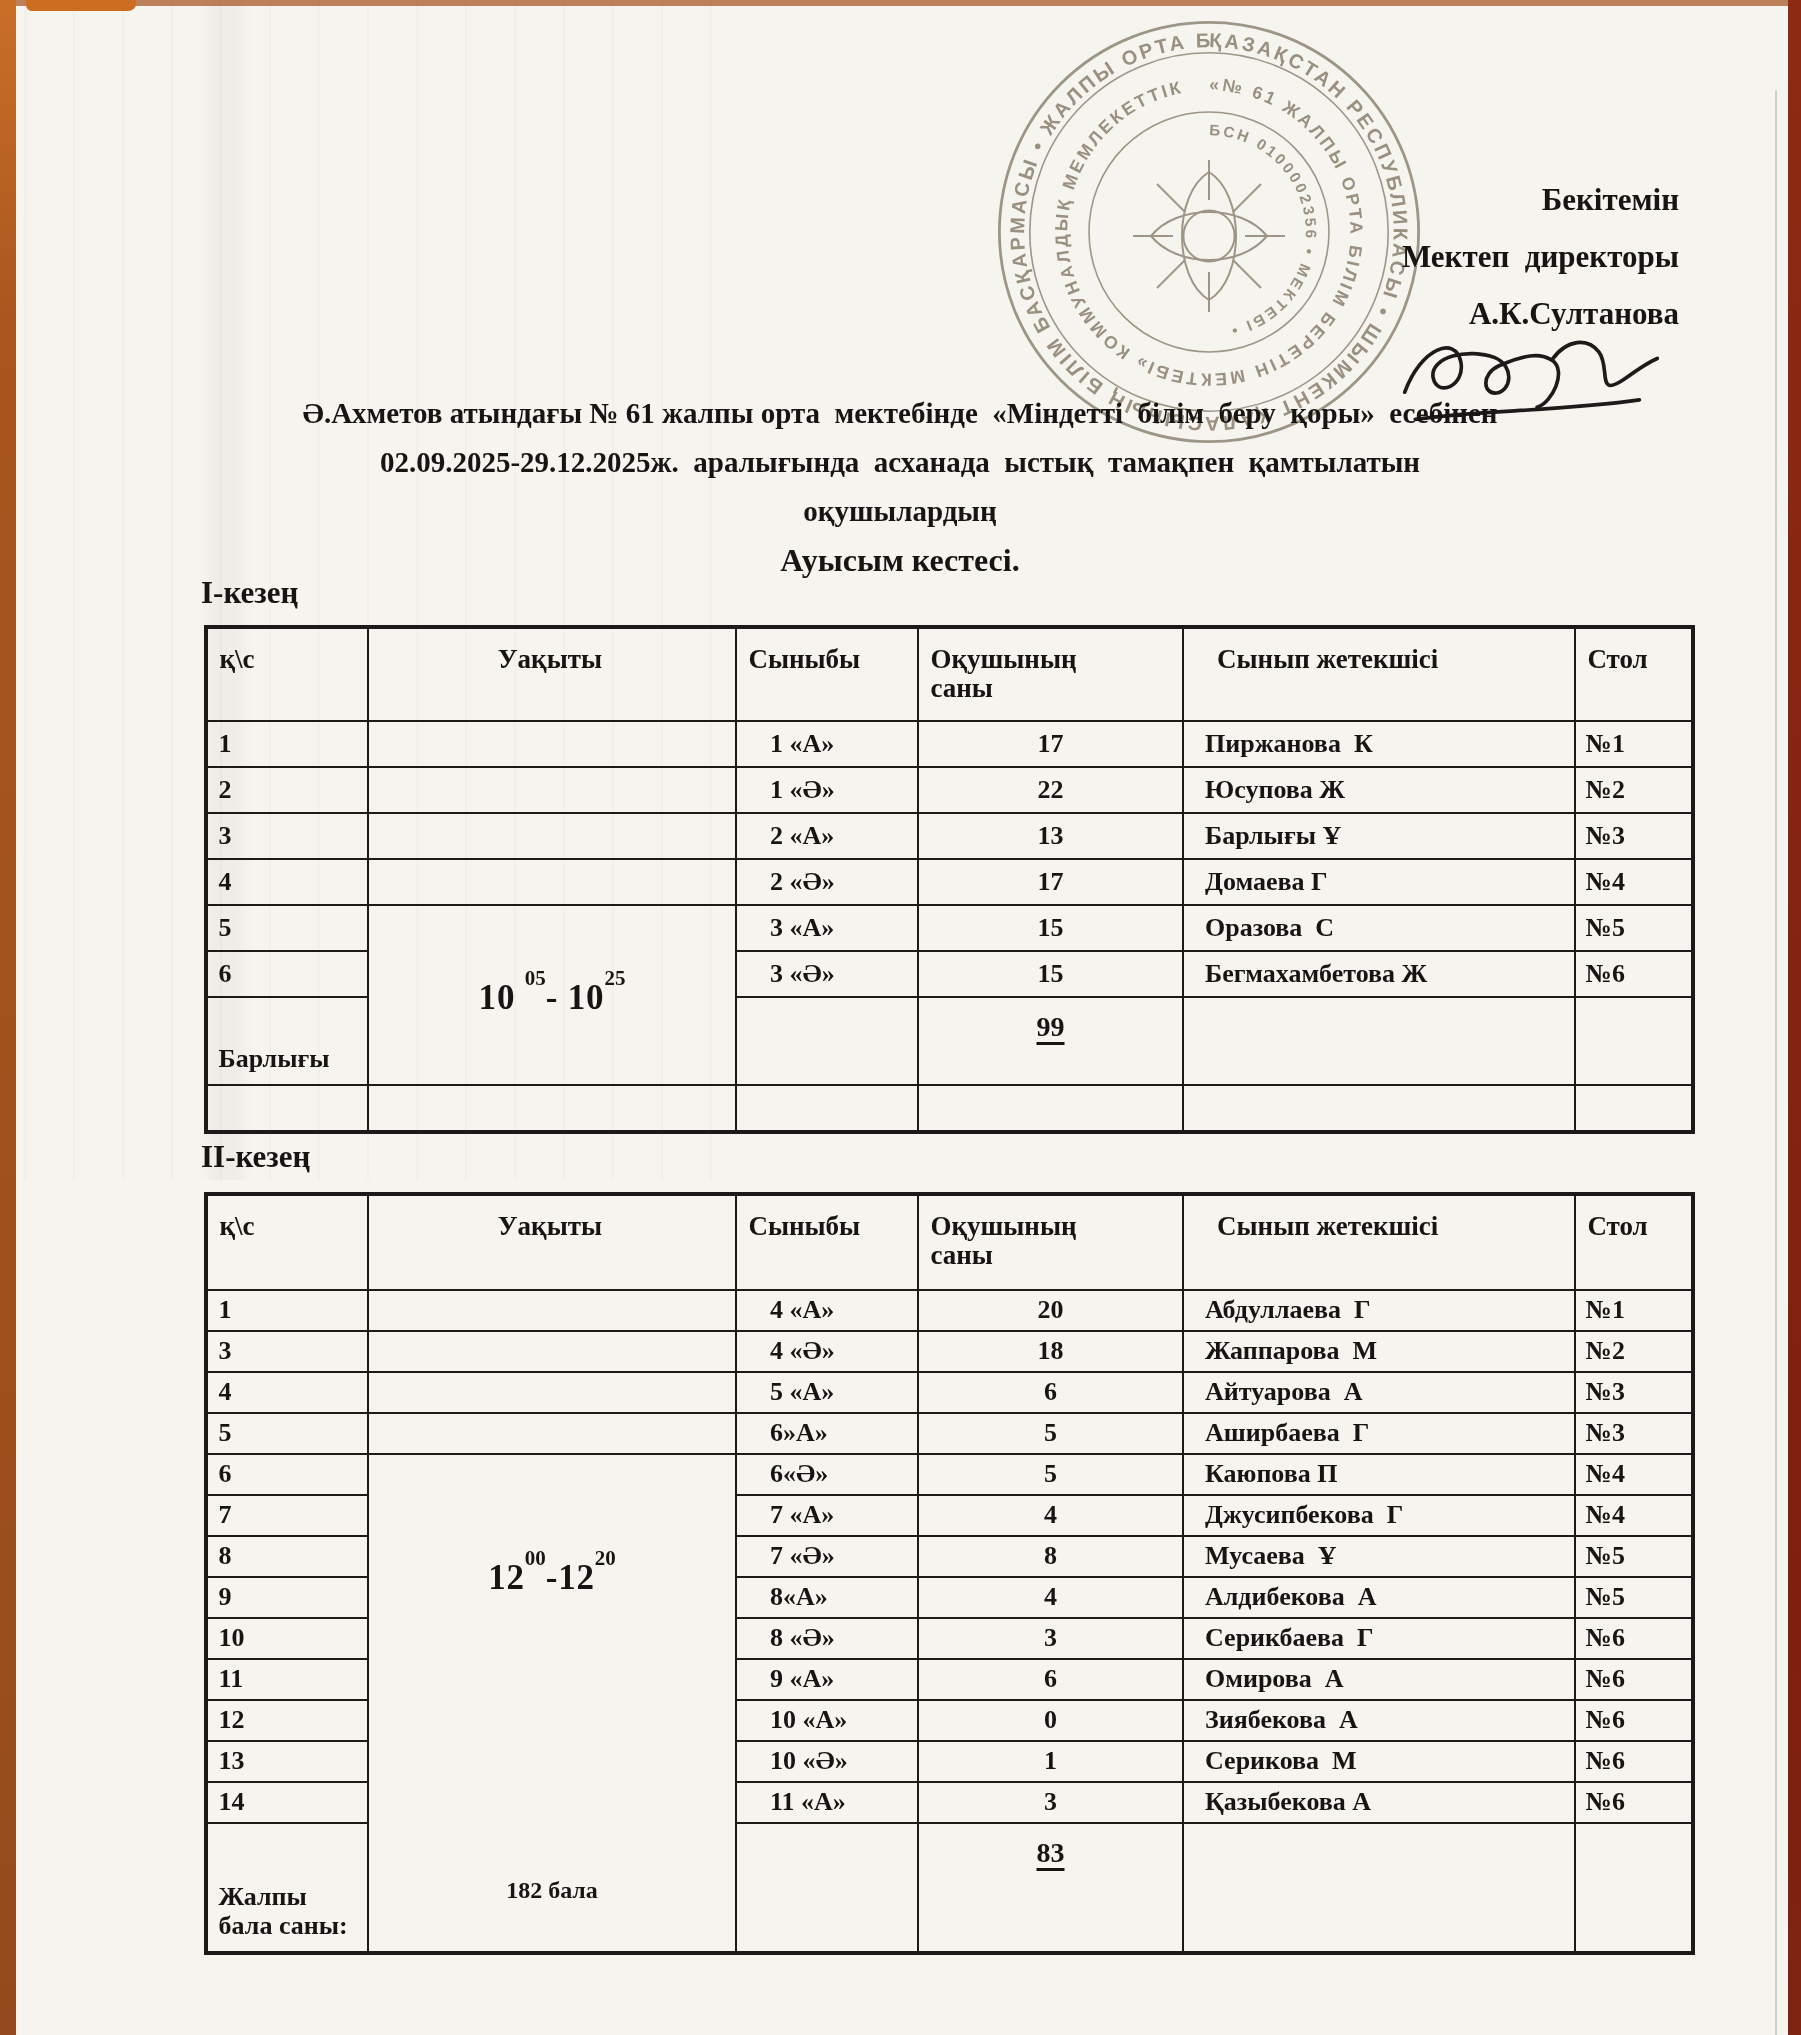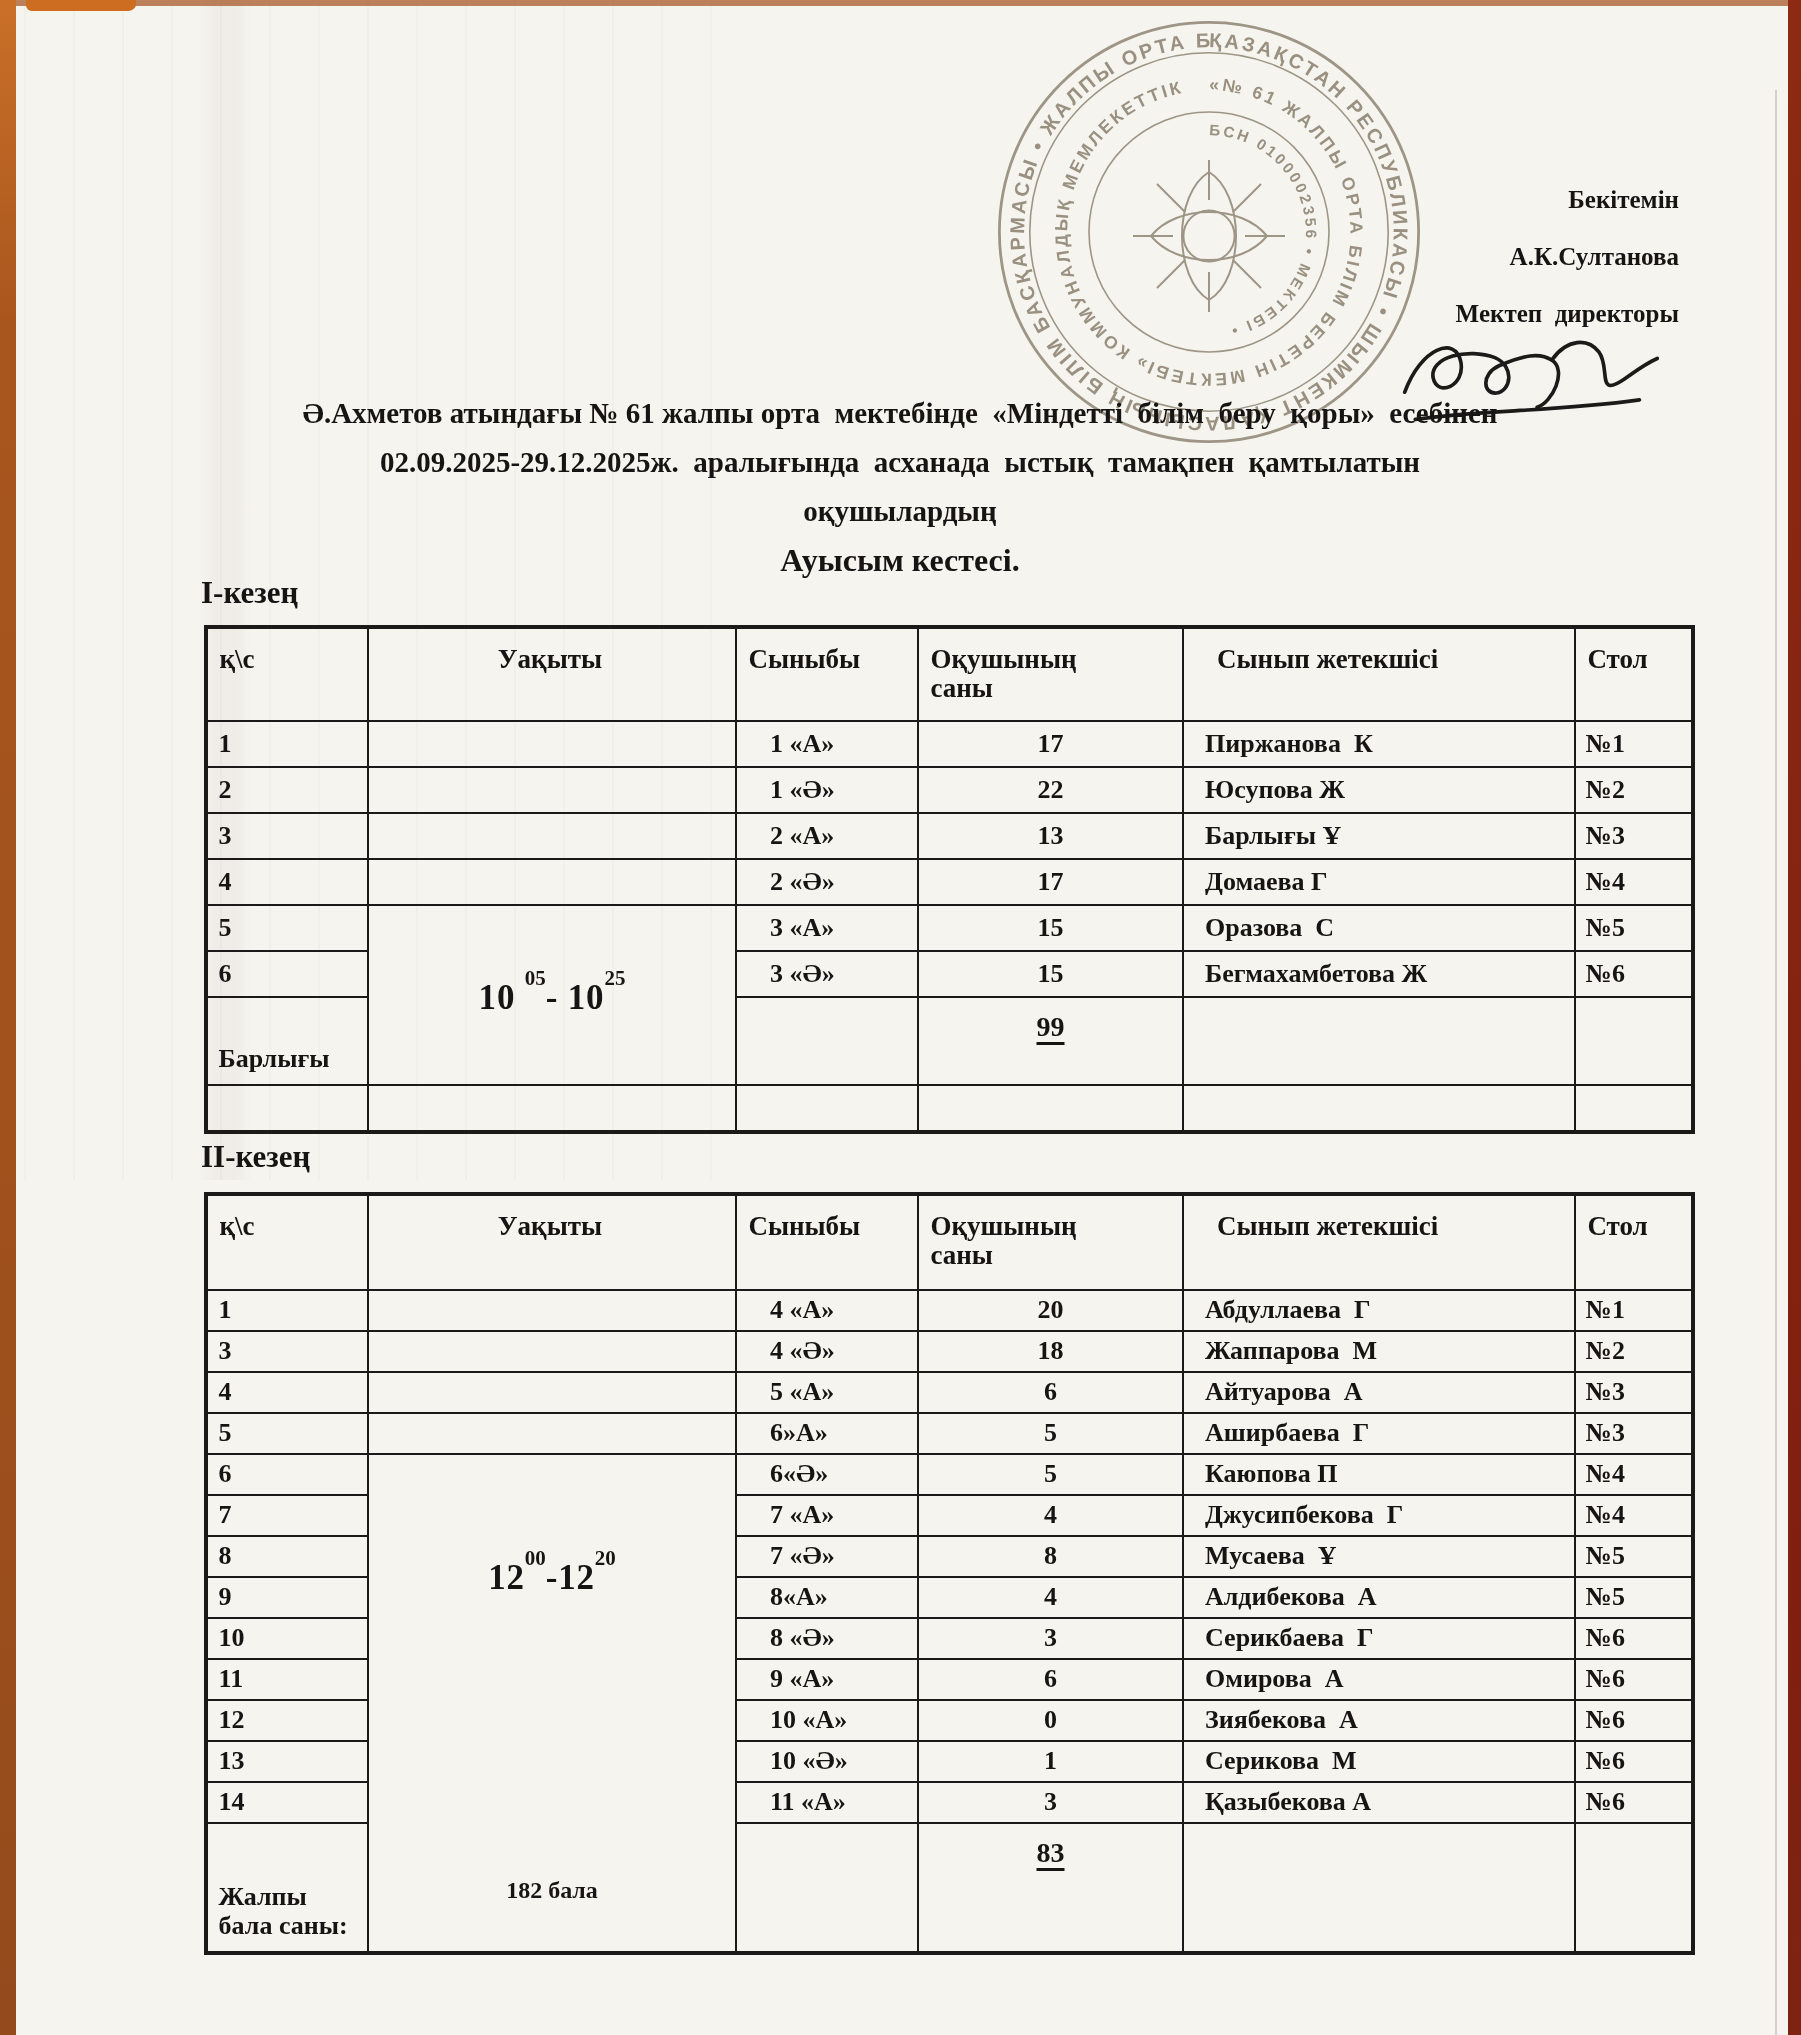--- a/index.html
+++ b/index.html
@@ -23,21 +23,21 @@
       repeating-linear-gradient(90deg, rgba(110,104,96,.07) 0 2px, rgba(0,0,0,0) 2px 49px),
       linear-gradient(90deg, rgba(0,0,0,0) 0 175px, rgba(120,114,105,.10) 191px 212px, rgba(0,0,0,0) 228px 100%);
   }
   .paper-crease { position:absolute; right:23.6px; top:90px; width:2px; height:2280px;
                   background:rgba(125,115,102,.28); z-index:2; }
 
   .pre { white-space:pre-wrap; }
 
   
   .approval { position:absolute; right:122px; top:171px; text-align:right;
-              font-size:25px; line-height:57px; z-index:4; }
+              font-size:31px; line-height:57px; z-index:4; }
 
   
   .stamp { position:absolute; left:989px; top:12.2px; width:440px; height:440px; z-index:3; opacity:.9; }
 
   
   .title { position:absolute; left:94px; top:389px; width:1612px; text-align:center;
            font-size:29px; line-height:49px; z-index:4; }
   .title .big { font-size:32px; }
 
   .section-label { position:absolute; left:201px; font-size:31px; z-index:4; }
@@ -113,22 +113,22 @@
         <line x1="610" y1="620" x2="680" y2="690"></line>
       <line x1="680" y1="430" x2="610" y2="500"></line>
         <line x1="490" y1="620" x2="420" y2="690"></line>
       <path d="M550,400 C640,455 640,665 550,720 M550,400 C460,455 460,665 550,720"></path>
       <path d="M405,560 C470,480 630,480 695,560 M405,560 C470,640 630,640 695,560"></path>
     </g>
   </svg>
 
   <div class="approval">
     <div class="pre">Бекітемін</div>
+    <div class="pre">Мектеп  директоры</div>
     <div class="pre">А.К.Султанова</div>
-    <div class="pre">Мектеп  директоры</div>
   </div>
 
   <svg class="sig-director" viewBox="0 0 720 330">
     <g fill="none" stroke="#1d1b19" stroke-width="9" stroke-linecap="round">
       <path d="M70,195 C110,85 195,55 208,120 C220,180 150,208 140,160 C130,108 228,85 292,110 C342,132 332,192 296,197 C262,200 258,150 302,130 C362,104 402,96 432,116 C472,142 432,222 396,232"></path>
       <path d="M432,116 C470,62 522,62 548,96 C578,136 540,212 612,162 C648,136 672,120 692,112"></path>
       <path d="M96,262 C260,238 430,244 648,214"></path>
     </g>
   </svg>
 

